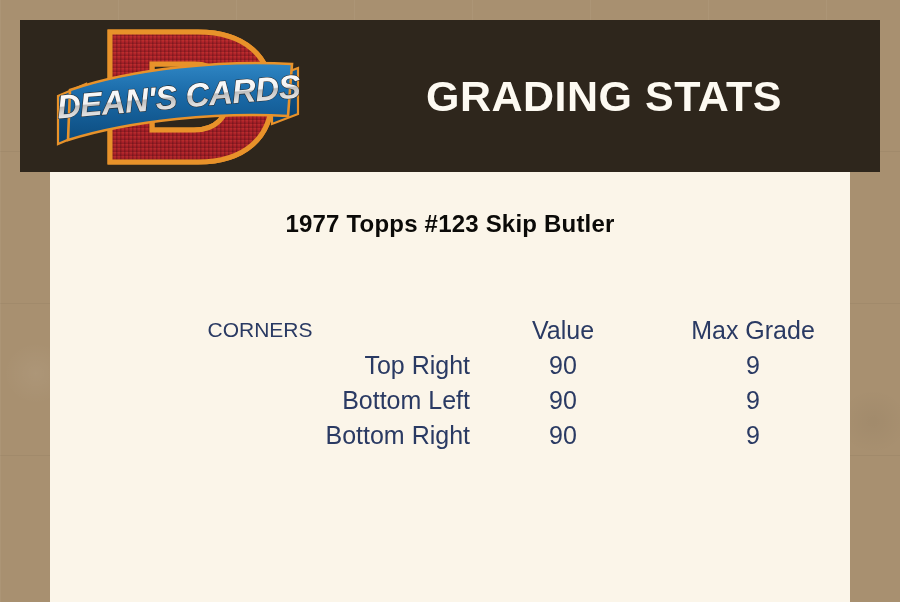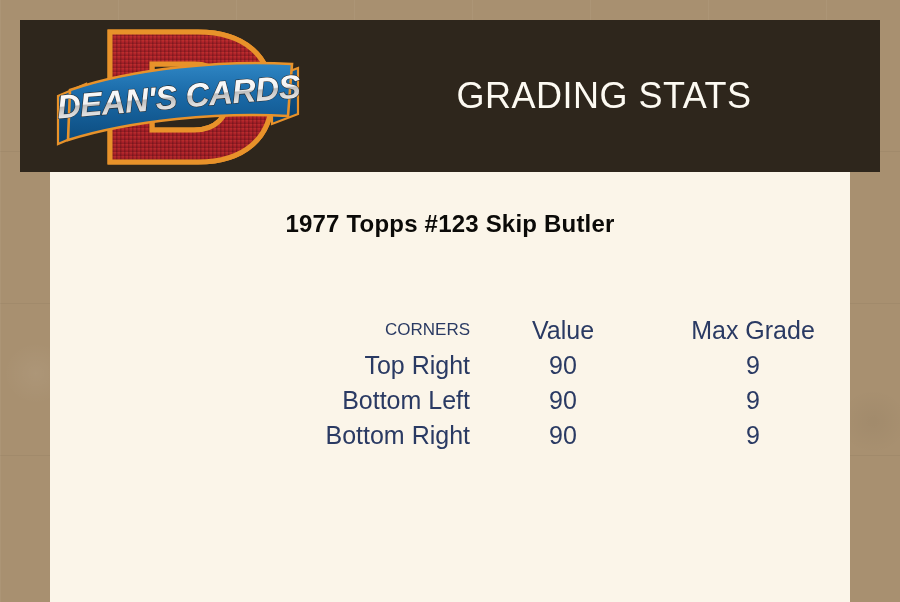--- a/index.html
+++ b/index.html
@@ -71,23 +71,23 @@
     top: 0;
     width: 560px;
     height: 152px;
     display: flex;
     flex-direction: column;
     align-items: center;
     justify-content: center;
   }
   #header-title {
     color: #fdfaf2;
-    font-size: 36px;
+    font-size: 43px;
     line-height: 50px;
-    font-weight: 400;
+    font-weight: 700;
     letter-spacing: 0.5px;
     white-space: nowrap;
     margin-left: 8px;
   }
   #header-subtitle {
     color: #fdfaf2;
     font-size: 31px;
     line-height: 40px;
     font-weight: 400;
     margin-top: 6px;
@@ -139,23 +139,23 @@
   #stats-table col.c-max   { width: 194px; }
 
   #stats-table th,
   #stats-table td {
     padding: 0;
     color: #2a3a63;
     font-weight: 400;
   }
 
   th.section-head {
-    text-align: right;
+    text-align: center;
     padding-left: 102px;
-    font-size: 17px;
+    font-size: 21px;
     font-weight: bold;
     height: 36px;
     vertical-align: middle;
   }
   th.col-head {
     text-align: center;
     font-size: 25px;
     font-weight: bold;
     height: 36px;
     vertical-align: middle;

